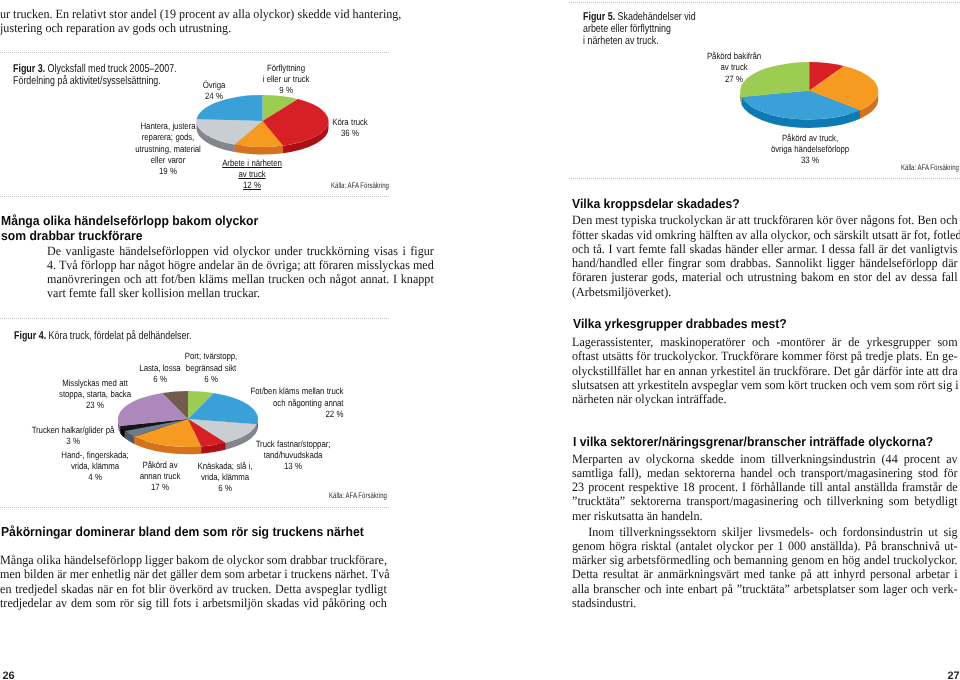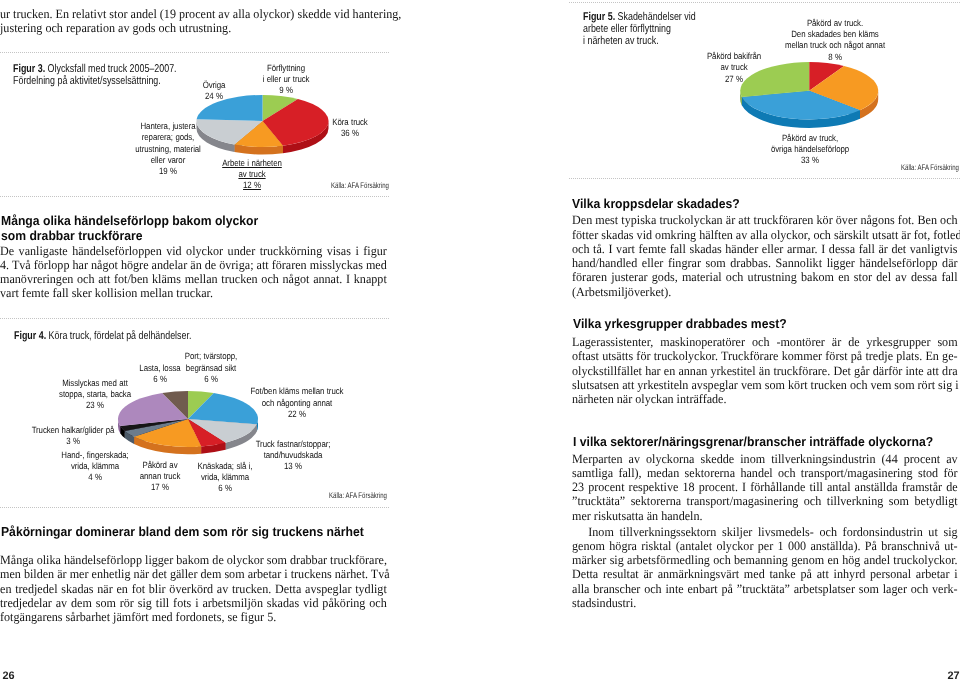--- a/index.html
+++ b/index.html
@@ -98,21 +98,21 @@
       </div>
     </div>
   <div class="abs source" style="left:330.5px;top:181.4px;">Källa: AFA Försäkring</div>
 
   <div class="dot" style="left:0px;top:196px;width:390px;"></div>
 
   <div class="abs head" style="left:1.3px;top:214.3px;width:390px;">
     <span>Många olika händelseförlopp bakom olyckor</span><br>
     <span>som drabbar truckförare</span>
   </div>
-  <div class="abs serif" style="left:0px;top:243.6px;width:386.8px;">
+  <div class="abs serif" style="left:0px;top:243.6px;width:386.8px;padding-left:47px;">
       <div class="tlinewrap">
         <div class="tline" style="width: 405.026px; transform: scaleX(0.955);">De vanligaste händelseförloppen vid olyckor under truckkörning visas i figur</div>
       </div>
       <div class="tlinewrap">
         <div class="tline" style="width: 405.026px; transform: scaleX(0.955);">4. Två förlopp har något högre andelar än de övriga; att föraren misslyckas med</div>
       </div>
       <div class="tlinewrap">
         <div class="tline" style="width: 405.026px; transform: scaleX(0.955);">manövreringen och att fot/ben kläms mellan trucken och något annat. I knappt</div>
       </div>
       <div class="tlinewrap">
@@ -124,21 +124,21 @@
 
   <div class="abs figcap" style="left:13.6px;top:330.8px;width:360px;">
     <b>Figur 4.</b><span> Köra truck, fördelat på delhändelser.</span>
   </div>
   <div class="abs" style="left:0;top:0;width:960px;height:680px;">
       <div class="pielabel center" style="left: 211px; top: 351.3px;">
         <div>Port; tvärstopp,</div>
         <div>begränsad sikt</div>
         <div>6 %</div>
       </div>
-      <div class="pielabel center" style="left: 297.4px; top: 386.4px;">
+      <div class="pielabel center" style="left: 297.4px; top: 386.4px; text-align: right;">
         <div>Fot/ben kläms mellan truck</div>
         <div>och någonting annat</div>
         <div>22 %</div>
       </div>
       <div class="pielabel center" style="left: 292.5px; top: 438.6px;">
         <div>Truck fastnar/stoppar;</div>
         <div>tand/huvudskada</div>
         <div>13 %</div>
       </div>
       <div class="pielabel center" style="left: 225px; top: 460.6px;">
@@ -180,42 +180,33 @@
         <div class="tline" style="width: 405.026px; transform: scaleX(0.955);">Många olika händelseförlopp ligger bakom de olyckor som drabbar truckförare,</div>
       </div>
       <div class="tlinewrap">
         <div class="tline" style="width: 405.026px; transform: scaleX(0.955);">men bilden är mer enhetlig när det gäller dem som arbetar i truckens närhet. Två</div>
       </div>
       <div class="tlinewrap">
         <div class="tline" style="width: 405.026px; transform: scaleX(0.955);">en tredjedel skadas när en fot blir överkörd av trucken. Detta avspeglar tydligt</div>
       </div>
       <div class="tlinewrap">
         <div class="tline" style="width: 405.026px; transform: scaleX(0.955);">tredjedelar av dem som rör sig till fots i arbetsmiljön skadas vid påköring och</div>
-      </div>
-      <div class="tlinewrap">
-        <div class="tline last" style="width: 405.026px; transform: scaleX(0.955);">fotgängarens sårbarhet jämfört med fordonets, se figur 5.</div>
       </div>
     </div>
 
   <div class="pageno" style="left:2.4px;top:670.7px;">26</div>
 
   <div class="dot" style="left:569px;top:2px;width:391px;"></div>
 
   <div class="abs figcap" style="left:583.2px;top:12.1px;width:260px;">
     <b>Figur 5.</b><span> Skadehändelser vid</span><br>
     <span>arbete eller förflyttning</span><br>
     <span>i närheten av truck.</span>
   </div>
   <div class="abs" style="left:0;top:0;width:960px;height:680px;">
-      <div class="pielabel center" style="left: 835px; top: 17.9px;">
-        <div>Påkörd av truck.</div>
-        <div>Den skadades ben kläms</div>
-        <div>mellan truck och något annat</div>
-        <div>8 %</div>
-      </div>
       <div class="pielabel center" style="left: 951px; top: 72.7px; margin-left: 36px;">
         <div>Fot blir</div>
         <div>överkörd</div>
         <div>av truck</div>
         <div>27 %</div>
       </div>
       <div class="pielabel center" style="left: 809.8px; top: 132.5px;">
         <div>Påkörd av truck,</div>
         <div>övriga händelseförlopp</div>
         <div>33 %</div>

